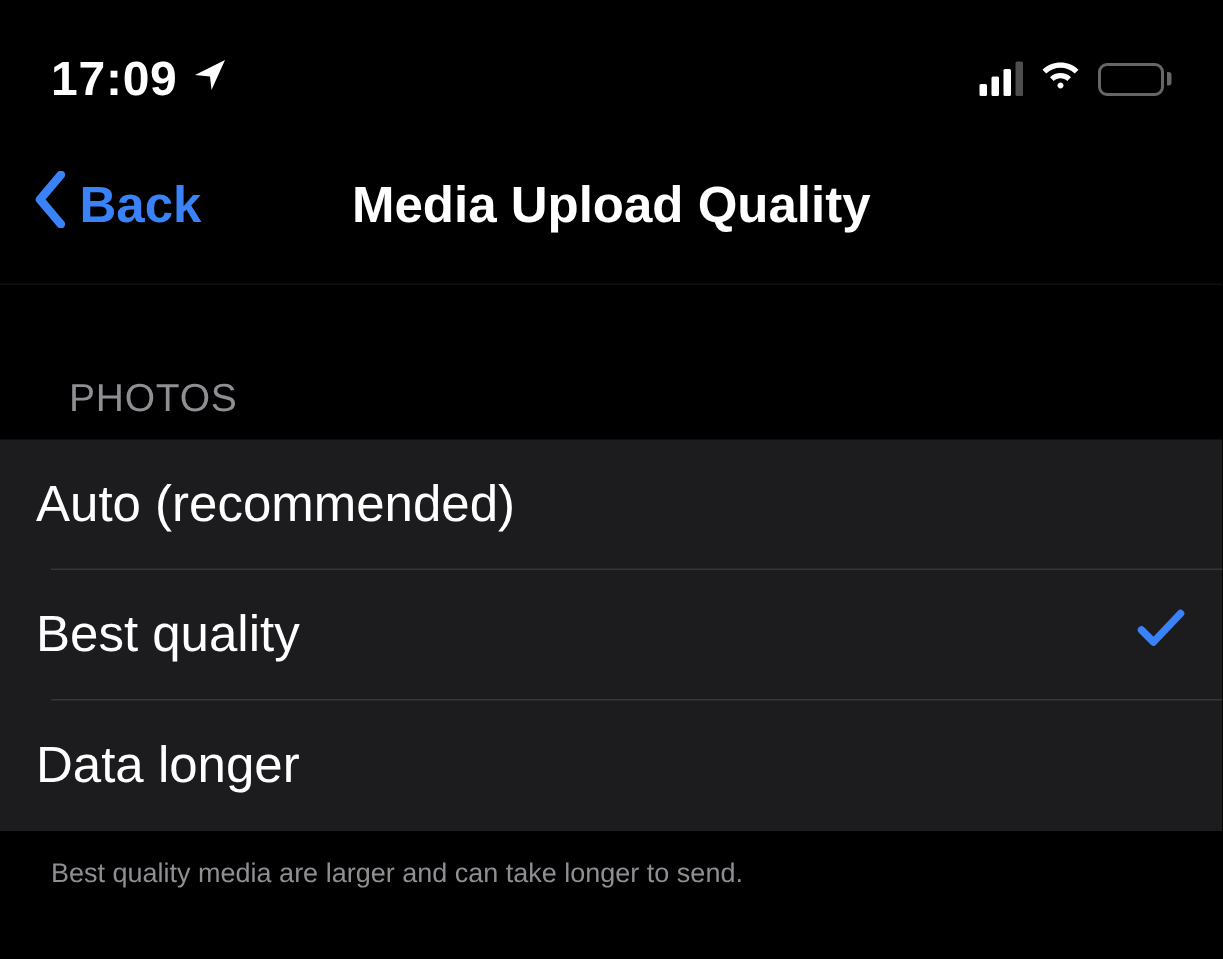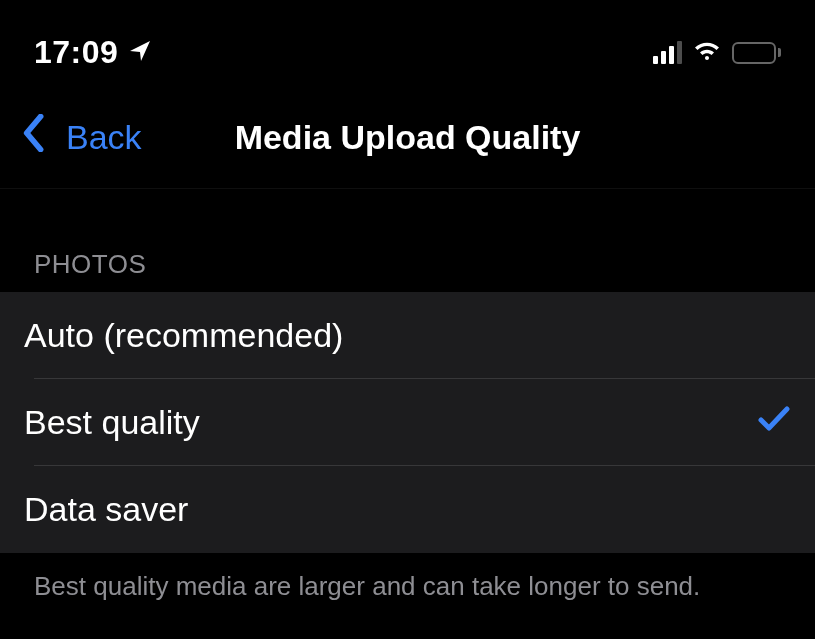--- a/index.html
+++ b/index.html
@@ -88,24 +88,24 @@
     .nav-bar {
       display: flex;
       align-items: center;
       padding: 25px 20px 28px 20px;
       position: relative;
       border-bottom: 1px solid rgba(255,255,255,0.06);
     }
     .back-btn {
       display: flex;
       align-items: center;
-      gap: 20px;
+      gap: 7px;
       color: #3a82f7;
       font-size: 34px;
-      font-weight: 400;
+      font-weight: 700;
       cursor: pointer;
       z-index: 2;
     }
     .chevron-left svg {
       width: 26px;
       height: 38px;
     }
     .nav-title {
       position: absolute;
       left: 0;
@@ -114,21 +114,21 @@
       color: #fff;
       font-size: 34px;
       font-weight: 700;
       pointer-events: none;
     }
     .section-header {
       color: #8e8e93;
       font-size: 26px;
       font-weight: 400;
       letter-spacing: 0.5px;
-      padding: 60px 34px 12px 34px;
+      padding: 60px 34px 12px 46px;
       text-transform: uppercase;
     }
     .list-group {
       background: #1c1c1e;
     }
     .list-item {
       display: flex;
       justify-content: space-between;
       align-items: center;
       padding: 24px 24px;
@@ -146,21 +146,21 @@
       right: 0;
       height: 1px;
       background: rgba(255,255,255,0.12);
     }
     .check-icon svg {
       width: 34px;
       height: 30px;
     }
     .section-footer {
       color: #8e8e93;
-      font-size: 26px;
+      font-size: 18px;
       font-weight: 400;
       padding: 18px 34px;
     }
   </style>
 </head>
 <body>
 
 <div class="status-bar">
   <div class="status-left">
     <span class="time">17:09</span>
@@ -211,17 +211,17 @@
   </div>
   <div class="list-item">
     <span>Best quality</span>
     <span class="check-icon">
       <svg viewBox="0 0 34 30">
           <path d="M4 16 L12 24 L30 5" stroke="#3a82f7" stroke-width="5" fill="none" stroke-linecap="round" stroke-linejoin="round"></path>
         </svg>
     </span>
   </div>
   <div class="list-item">
-    <span>Data saver</span>
+    <span>Data longer</span>
   </div>
 </div>
 
 <div class="section-footer">Best quality media are larger and can take longer to send.</div>
 
 </body></html>

